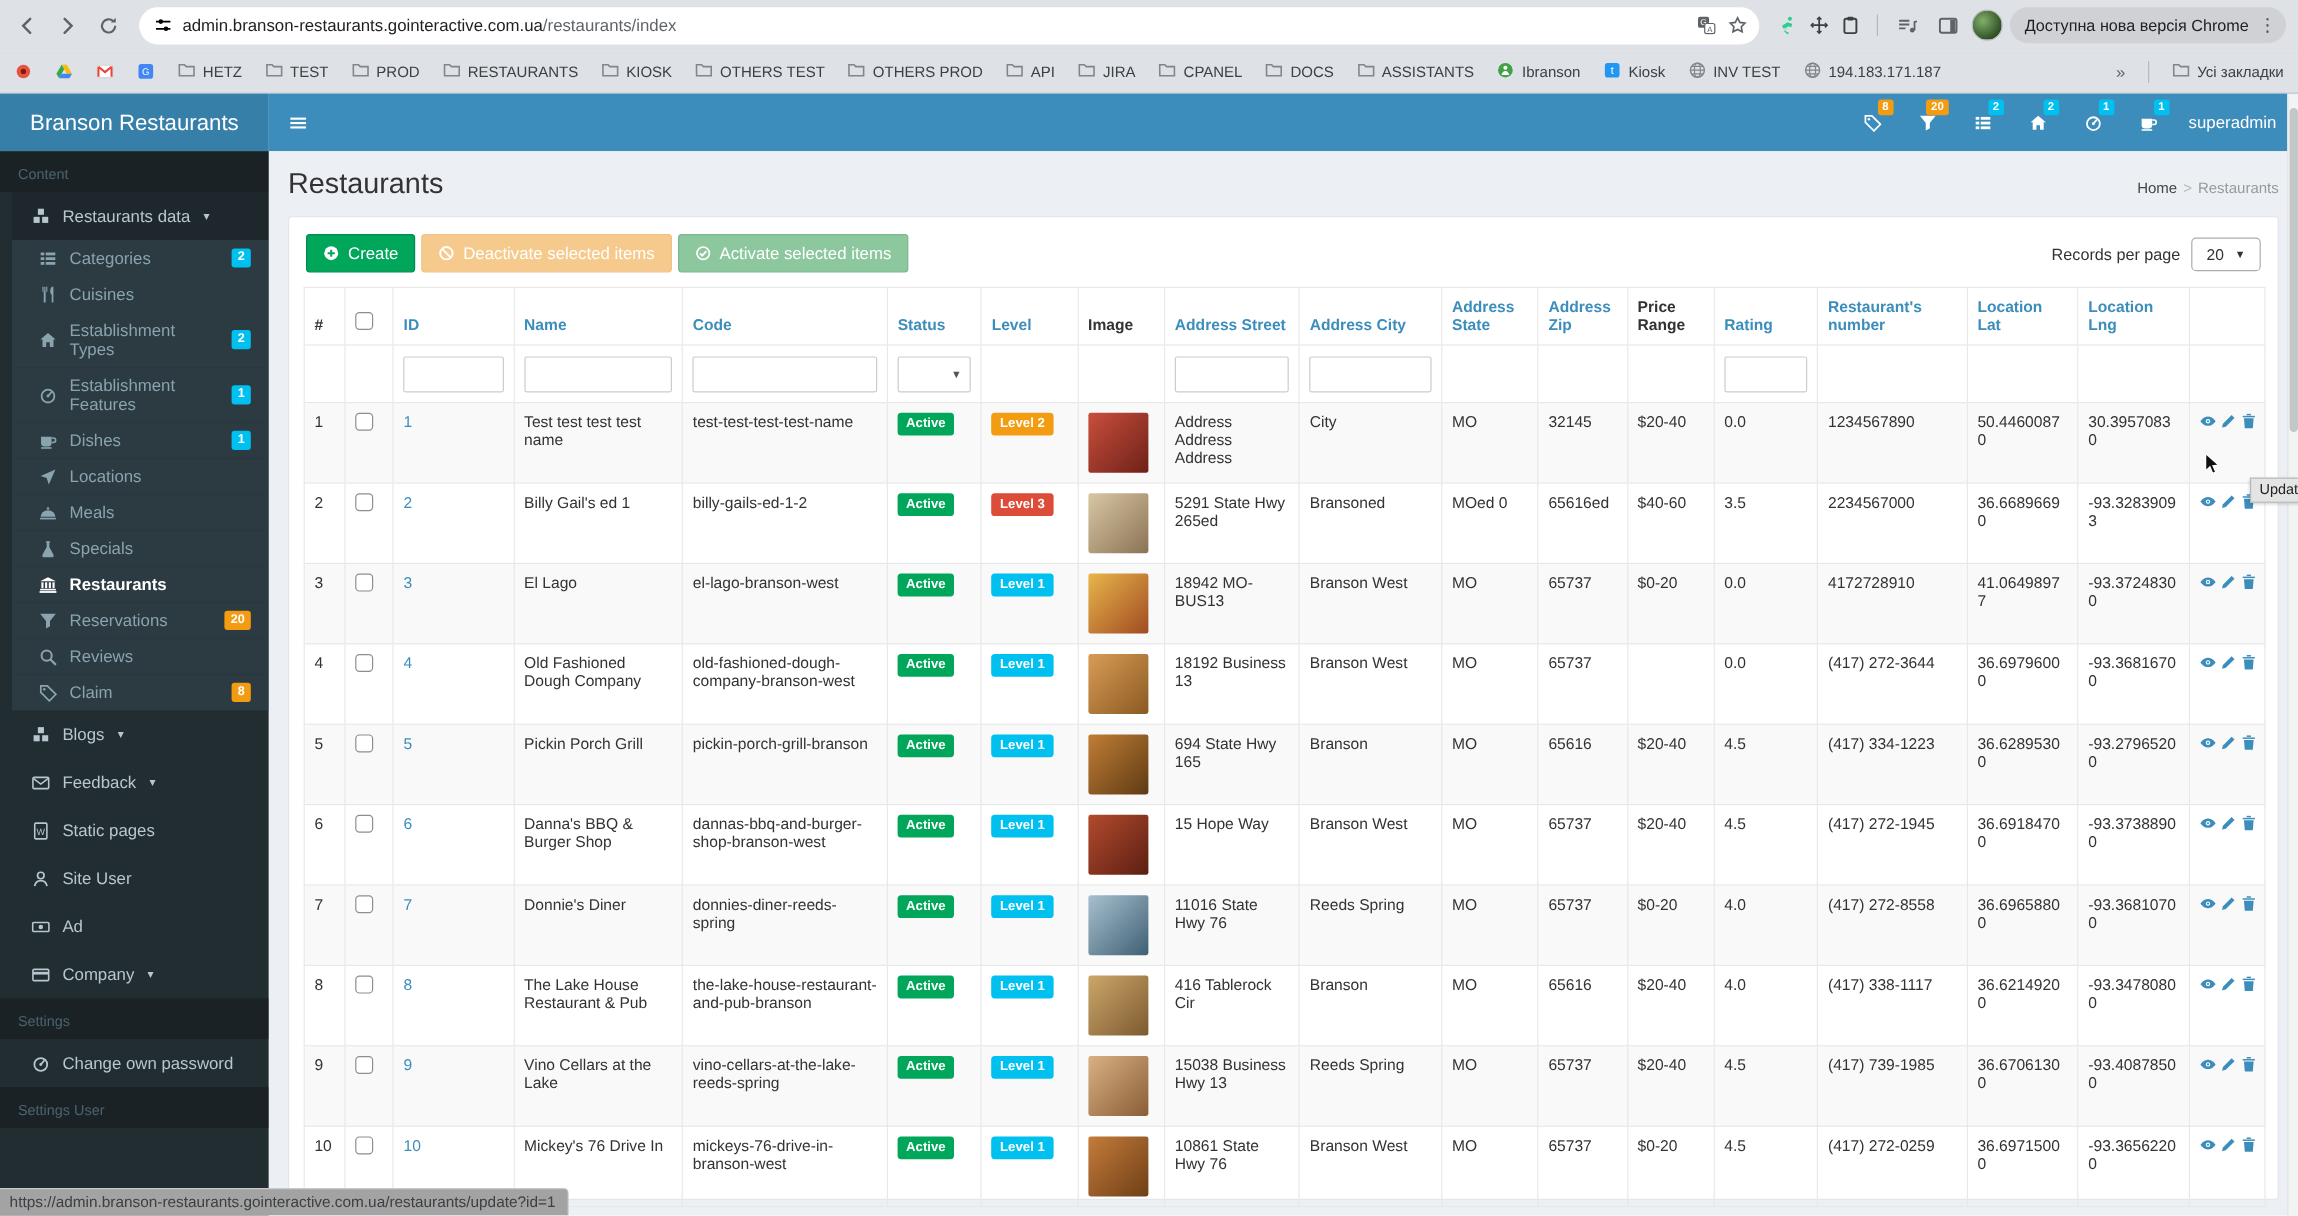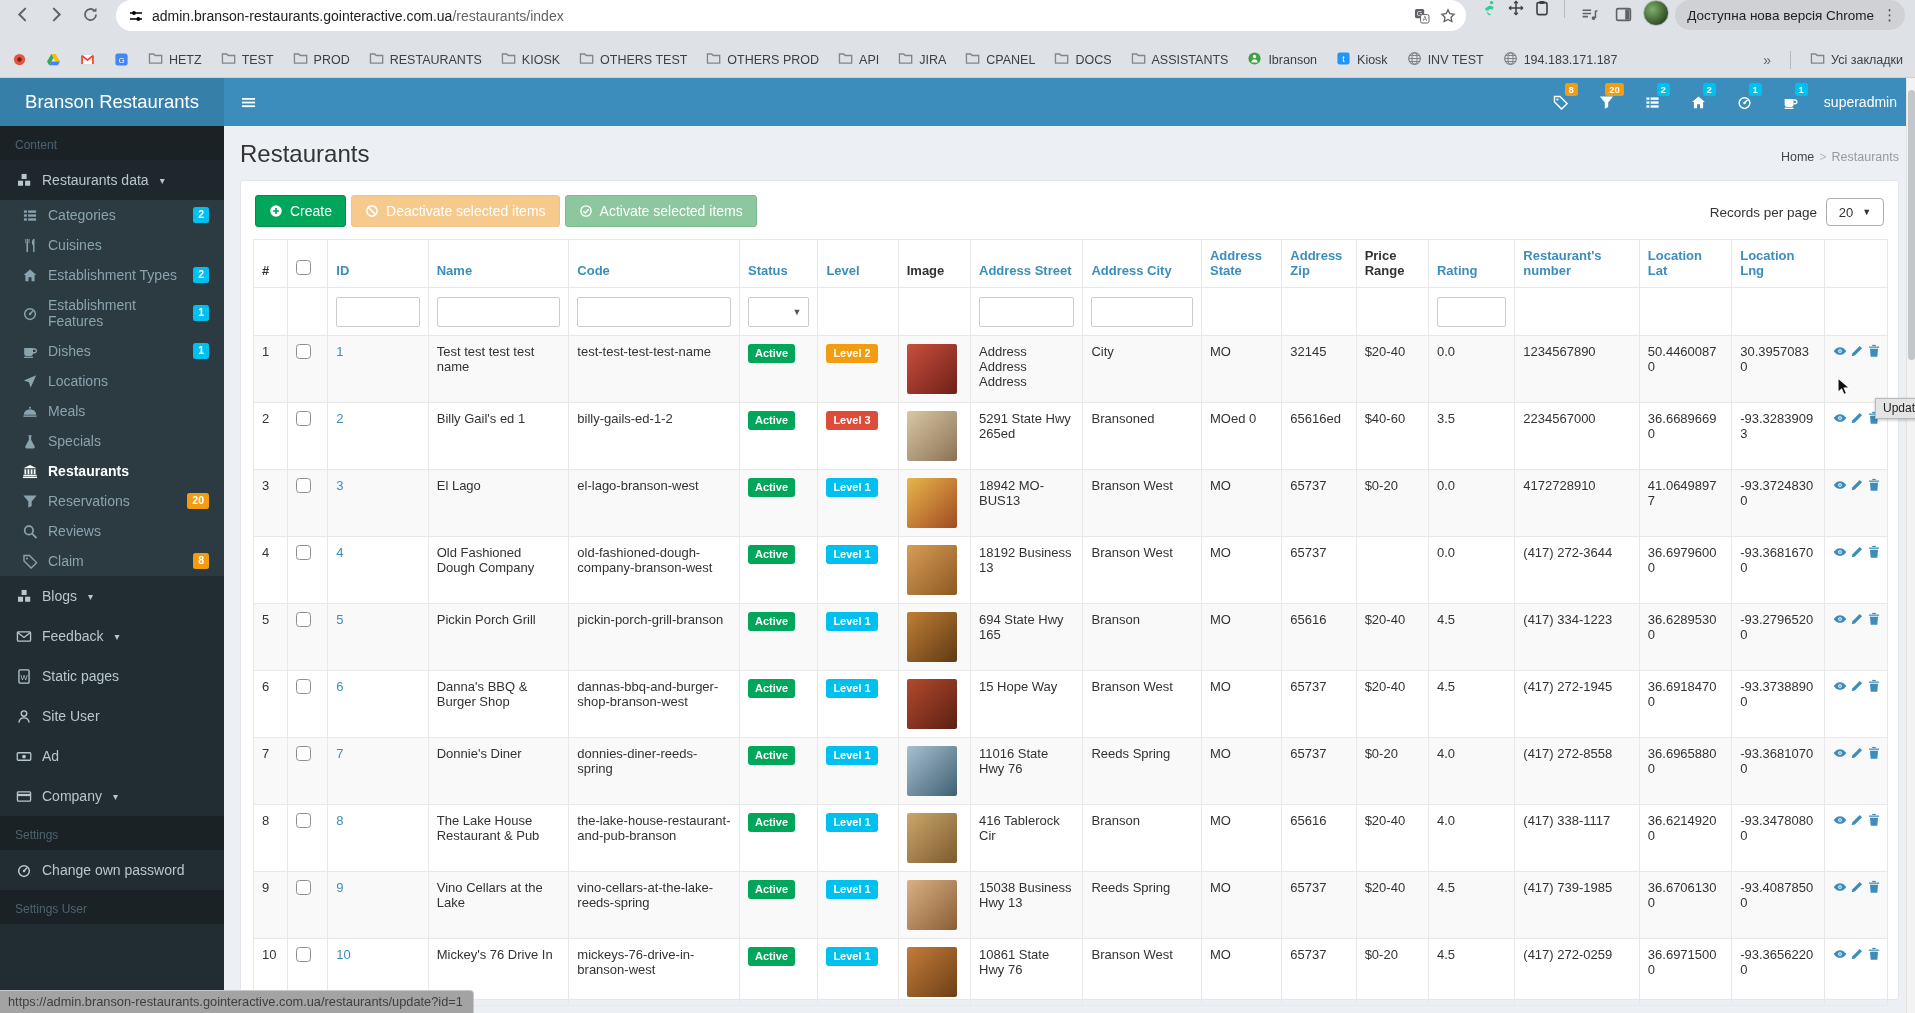--- a/index.html
+++ b/index.html
@@ -1,20 +1,20 @@
 <!DOCTYPE html>
 <html><head>
 <meta charset="utf-8">
 <style>
   * { margin:0; padding:0; box-sizing:border-box; }
   html,body { width:1915px; height:1013px; overflow:hidden; }
   body { font-family:"Liberation Sans", sans-serif; position:relative; background:#ecf0f5; }
 
   
-  .chrome-toolbar { height:42px; background:#dee1e6; display:flex; align-items:flex-start; padding:0 10px 0 8px; gap:6px; }
+  .chrome-toolbar { height:42px; background:#dee1e6; display:flex; align-items:center; padding:0 10px 0 8px; gap:6px; }
   .tb-icon { width:28px; height:28px; display:flex; align-items:center; justify-content:center; color:#5f6368; font-size:17px; border-radius:50%; flex:0 0 auto; }
   .url-pill { flex:1 1 auto; height:31px; background:#ffffff; border-radius:16px; display:flex; align-items:center; padding:0 10px 0 12px; gap:8px; min-width:0; margin:0 6px; }
   .url-text { font-size:14px; color:#202124; white-space:nowrap; overflow:hidden; flex:1 1 auto; }
   .url-text .path { color:#5f6368; }
   .pill-right { display:flex; gap:10px; align-items:center; color:#5f6368; }
   .ext-group { display:flex; align-items:center; gap:10px; color:#3c4043; padding:0 4px; }
   .tb-sep { width:1px; height:18px; background:#b6b9bd; margin:0 4px; }
   .avatar { width:26px; height:26px; border-radius:50%; background:radial-gradient(circle at 35% 35%, #7fb069, #2d4a22 75%); border:1px solid #b9bcc0; flex:0 0 auto; }
   .update-chip { height:30px; background:#cfd1d5; border-radius:15px; display:flex; align-items:center; padding:0 8px 0 12px; font-size:13.5px; color:#202124; gap:8px; flex:0 0 auto; }
   .kebab { color:#44474a; font-size:15px; letter-spacing:0; }
@@ -33,21 +33,21 @@
   .nav-spacer { flex:1; }
   .nav-badges { display:flex; align-items:center; gap:8px; }
   .nav-badge-item { position:relative; width:38px; height:48px; display:flex; align-items:center; justify-content:center; font-size:15px; }
   .nav-count { position:absolute; top:5px; right:2px; font-size:9.5px; font-weight:bold; color:#fff; border-radius:2.5px; padding:1px 4px; line-height:1.2; }
   .nav-user { font-size:14px; padding:0 18px 0 14px; }
 
   
   .app-body { display:flex; height:887px; }
   .sidebar { width:224px; background:#222d32; flex:0 0 auto; font-size:14px; overflow:hidden; }
   .sb-header { color:#4b646f; font-size:12px; padding:12px 15px 8px; background:#1a2226; }
-  .sb-item { display:flex; align-items:center; gap:9px; color:#b8c7ce; padding:12px 15px; cursor:pointer; }
+  .sb-item { display:flex; align-items:center; gap:9px; color:#b8c7ce; padding:12px 15px; cursor:pointer;margin-left:10px; }
   .sb-item.parent { background:#1e282c; }
   .sb-item.sub { background:#2c3b41; color:#8aa4af; padding:7px 15px 7px 21px; }
   .sb-item.active { color:#ffffff; font-weight:bold; }
   .sb-item .ic { font-size:15px; flex:0 0 18px; }
   .sb-label { flex:0 1 auto; }
   .caret { font-size:10px; margin-left:2px; }
   .sb-badge { margin-left:auto; font-size:10.5px; font-weight:bold; color:#fff; border-radius:2.5px; padding:2px 5px; line-height:1.1; }
 
   .content { flex:1; background:#ecf0f5; overflow:hidden; }
   .content-header { display:flex; justify-content:space-between; align-items:flex-end; padding:14px 16px 12px; }

